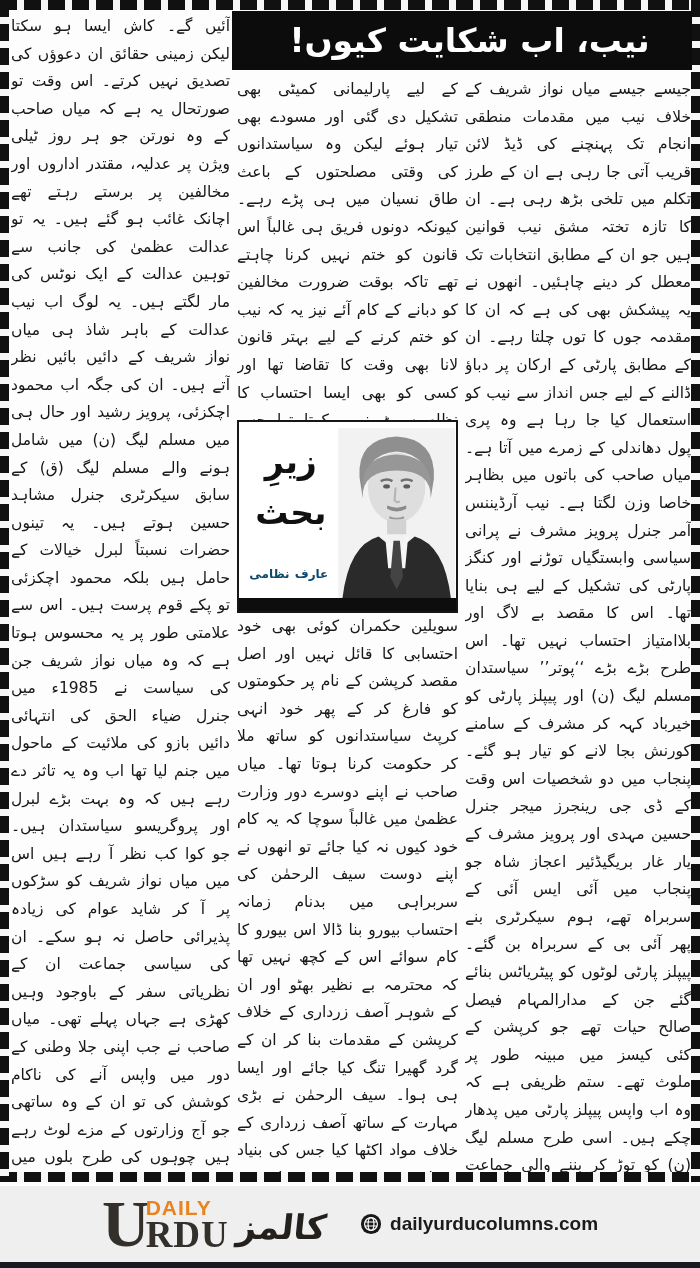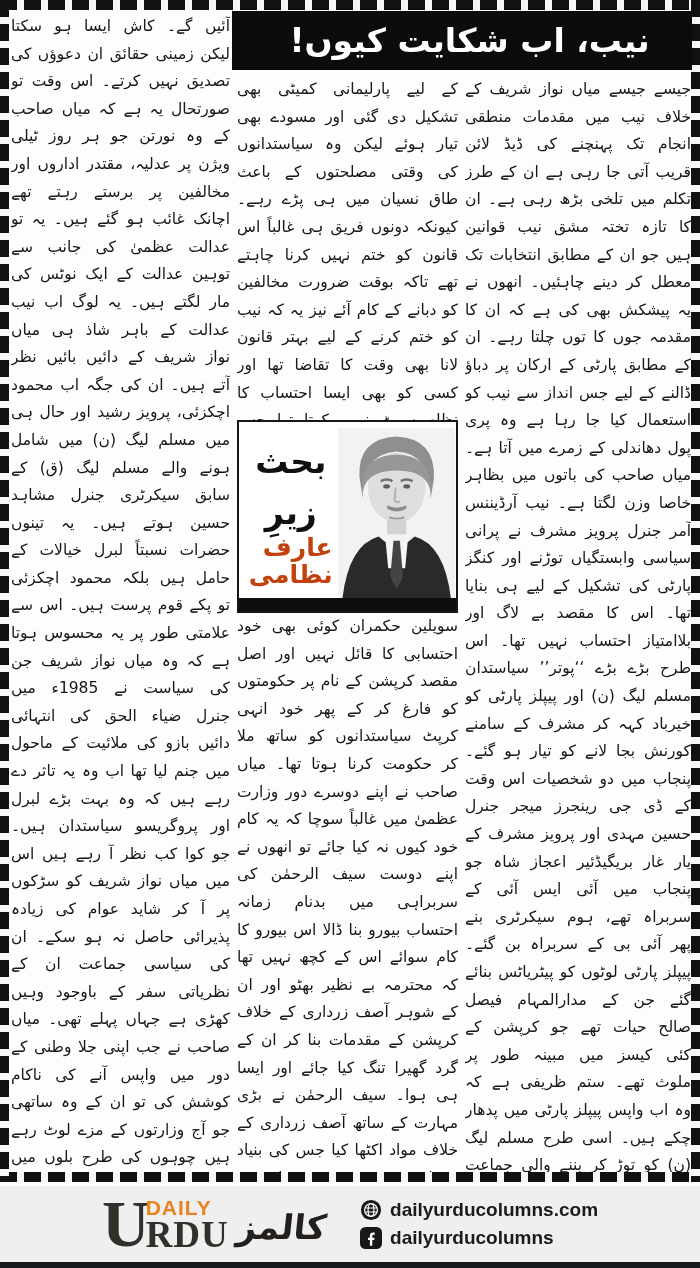--- a/index.html
+++ b/index.html
@@ -37,21 +37,21 @@
 
   
   .photo-box {
     height:193px; border:2px solid #161616; background:#ffffff;
     position:relative; display:flex; direction:ltr; overflow:hidden;
   }
   .pb-left { width:45%; position:relative; padding:14px 4px 0 10px; }
   .series  { direction:rtl; text-align:center; font-weight:bold; color:#101010;
              font-size:33px; line-height:1.55; }
   .author  { position:absolute; bottom:22px; left:6px; right:4px; direction:rtl;
-             text-align:right; font-weight:bold; font-size:25px; color:#c2410c; }
+             text-align:center; font-weight:bold; font-size:12px; color:#0c4a6e; }
   .pb-right { width:55%; position:relative; }
   .pb-right svg { position:absolute; right:0; bottom:13px; width:100%; height:170px; }
   .pb-strip { position:absolute; left:0; right:0; bottom:0; height:13px; background:#0d0d0d; }
 
   
   .footer {
     position:absolute; left:0; top:1186px; width:700px; height:76px;
     background:#efefef; display:flex; align-items:center; justify-content:center; gap:34px;
   }
   .logo { display:flex; align-items:flex-end; cursor:pointer; }
@@ -88,22 +88,22 @@
   <div class="col col-left">
     <span>آئیں گے۔ کاش ایسا ہو سکتا لیکن زمینی حقائق ان دعوؤں کی تصدیق نہیں کرتے۔ اس وقت تو صورتحال یہ ہے کہ میاں صاحب کے وہ نورتن جو ہر روز ٹیلی ویژن پر عدلیہ، مقتدر اداروں اور مخالفین پر برستے رہتے تھے اچانک غائب ہو گئے ہیں۔ یہ تو عدالت عظمیٰ کی جانب سے توہین عدالت کے ایک نوٹس کی مار لگتے ہیں۔ یہ لوگ اب نیب عدالت کے باہر شاذ ہی میاں نواز شریف کے دائیں بائیں نظر آتے ہیں۔ ان کی جگہ اب محمود اچکزئی، پرویز رشید اور حال ہی میں مسلم لیگ (ن) میں شامل ہونے والے مسلم لیگ (ق) کے سابق سیکرٹری جنرل مشاہد حسین ہوتے ہیں۔ یہ تینوں حضرات نسبتاً لبرل خیالات کے حامل ہیں بلکہ محمود اچکزئی تو پکے قوم پرست ہیں۔ اس سے علامتی طور پر یہ محسوس ہوتا ہے کہ وہ میاں نواز شریف جن کی سیاست نے 1985ء میں جنرل ضیاء الحق کی انتہائی دائیں بازو کی ملائیت کے ماحول میں جنم لیا تھا اب وہ یہ تاثر دے رہے ہیں کہ وہ بہت بڑے لبرل اور پروگریسو سیاستدان ہیں۔ جو کوا کب نظر آ رہے ہیں اس میں میاں نواز شریف کو سڑکوں پر آ کر شاید عوام کی زیادہ پذیرائی حاصل نہ ہو سکے۔ ان کی سیاسی جماعت ان کے نظریاتی سفر کے باوجود وہیں کھڑی ہے جہاں پہلے تھی۔ میاں صاحب نے جب اپنی جلا وطنی کے دور میں واپس آنے کی ناکام کوشش کی تو ان کے وہ ساتھی جو آج وزارتوں کے مزے لوٹ رہے ہیں چوہوں کی طرح بلوں میں چھپ گئے تھے اور کوئی باہر نہیں نکلا تھا۔ بعدازاں میاں صاحب اتنے مایوس ہوئے کہ جدہ میں ایک محفل میں ایک نورتن نے یہ نعرہ لگایا ‘قدم بڑھاؤ نواز شریف، ہم تمہارے ساتھ ہیں’ تو نواز شریف نے ازراہ تفنن کہا کہ بھائی میں نے تو قدم بڑھایا لیکن پیچھے مڑ کر دیکھا تو میدان خالی تھا۔ لہذا جیسا کہ فوج کے سربراہ جنرل قمر جاوید باجوہ نے میڈیا کو اپنی حالیہ بریفنگ میں کہا تھا کہ اگر میاں نواز شریف کو قید کی سزا ہوئی تو ملک میں ایک پتا بھی نہیں ہلے گا، حقیقت پسندانہ تھا۔ ویسے بھی میاں صاحب نے اس قسم کی تحریک چلائی تو یہ کیا اپنے ہی نامزد کردہ وزیراعظم کے خلاف ہو گی اور اپنے مقصد میں کامیاب بھی ہو گی اور کیا اس کا مقصد عام انتخابات کے انعقاد کو سبوتاژ کرنا ہو گا؟</span>
   </div>
 
   <div class="col col-mid">
     <div class="seg-top">کے لیے پارلیمانی کمیٹی بھی تشکیل دی گئی اور مسودے بھی تیار ہوئے لیکن وہ سیاستدانوں کی وقتی مصلحتوں کے باعث طاق نسیان میں ہی پڑے رہے۔ کیونکہ دونوں فریق ہی غالباً اس قانون کو ختم نہیں کرنا چاہتے تھے تاکہ بوقت ضرورت مخالفین کو دبانے کے کام آئے نیز یہ کہ نیب کو ختم کرنے کے لیے بہتر قانون لانا بھی وقت کا تقاضا تھا اور کسی کو بھی ایسا احتساب کا نظام سوٹ نہیں کرتا تھا جس میں وہ ممکنہ طور پر خود بھی پھنس جائیں۔ ملک میں کرپشن کے خلاف آزاد عدلیہ اور فوجی قیادت کے موڈ کا بھی غالباً یہی تقاضا تھا کہ نیب ہی غنیمت ہے۔ وطن عزیز میں ستم ظریفی ہے کہ یہاں خواہ ماضی کے فوجی طالع آزما ہوں یا</div>
 
     <div class="photo-box">
       <div class="pb-left">
         <div class="series">
+          <div>زیرِ</div>
           <div>بحث</div>
-          <div>زیرِ</div>
         </div>
         <div class="author">عارف نظامی</div>
       </div>
       <div class="pb-right">
         <svg viewBox="0 0 110 160" preserveAspectRatio="xMidYMax meet">
           <rect width="110" height="160" fill="#f2f2f2"></rect>
           <path d="M20 46 Q18 10 55 8 Q92 10 90 48 L87 66 Q88 24 55 22 Q22 24 23 66 Z" fill="#8f8f8f"></path>
           <ellipse cx="55" cy="56" rx="27" ry="33" fill="#dedede"></ellipse>
           <path d="M23 66 Q22 40 55 40 Q88 40 87 66 L87 50 Q84 26 55 25 Q26 26 23 50 Z" fill="#979797"></path>
           <path d="M40 50 Q46 47 51 50" stroke="#6f6f6f" stroke-width="2.4" fill="none"></path>
@@ -145,23 +145,16 @@
       <svg class="icon" viewBox="0 0 24 24">
         <circle cx="12" cy="12" r="11" fill="#181818"></circle>
         <g stroke="#ffffff" stroke-width="1.3" fill="none">
           <circle cx="12" cy="12" r="7"></circle>
           <ellipse cx="12" cy="12" rx="3.2" ry="7"></ellipse>
           <path d="M5.4 9.8 H18.6 M5.4 14.2 H18.6"></path>
         </g>
       </svg>
       <span class="handle">dailyurducolumns.com</span>
     </div>
-    <div class="social-row">
-      <svg class="icon" viewBox="0 0 24 24">
-        <rect width="24" height="24" rx="6" fill="#181818"></rect>
-        <path fill="#ffffff" d="M13.4 20.5v-6.2h2.1l.4-2.6h-2.5V10c0-.8.3-1.5 1.5-1.5h1.2V6.2c-.6-.1-1.3-.2-2-.2-2 0-3.3 1.2-3.3 3.5v2.2H8.7v2.6h2.1v6.2z"></path>
-      </svg>
-      <span class="handle">dailyurducolumns</span>
-    </div>
   </div>
 </div>
 
 <div class="bottom-bar"></div>
 
 </body></html>

